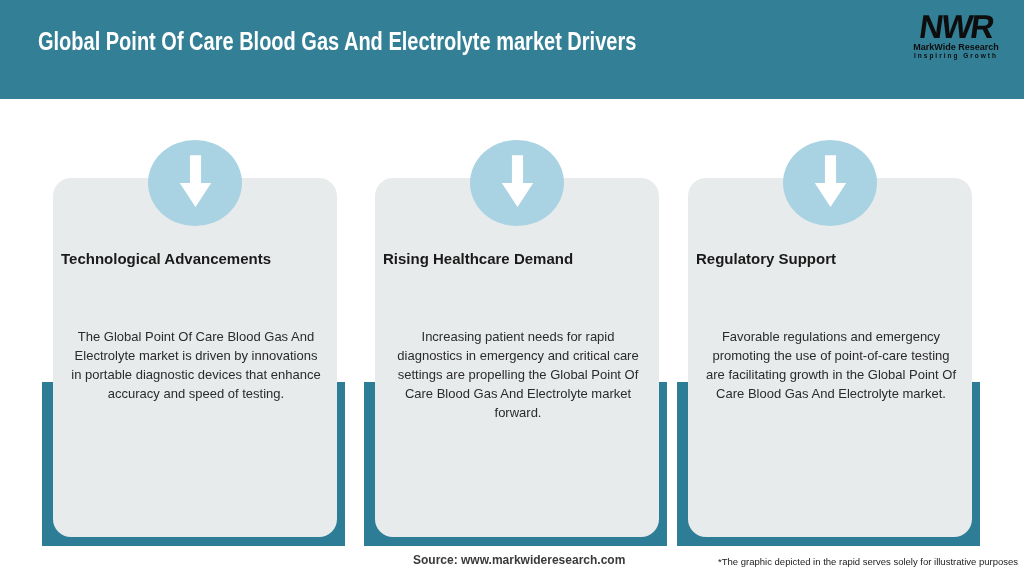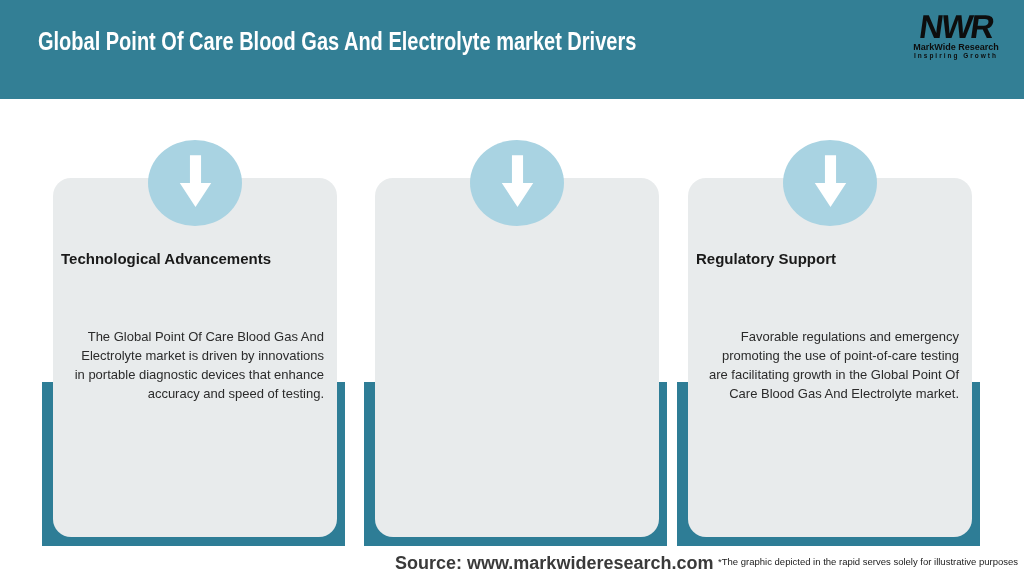--- a/index.html
+++ b/index.html
@@ -109,28 +109,28 @@
     font-weight: bold;
     color: #1a1a1a;
   }
   .card-body {
     position: absolute;
     left: 15px; right: 13px;
     top: 149px;
     font-size: 13px;
     line-height: 19px;
     color: #2b2b2b;
-    text-align: right;
+    text-align: center;
   }
 
   
   .source-text {
     position: absolute;
-    left: 395px; top: 553px;
-    font-size: 18px;
+    left: 413px; top: 553px;
+    font-size: 12px;
     font-weight: bold;
     color: #3a3a3a;
     white-space: nowrap;
   }
   .disclaimer-text {
     position: absolute;
     right: 6px; top: 556px;
     font-size: 9.5px;
     color: #1a1a1a;
     white-space: nowrap;
@@ -161,20 +161,22 @@
         <svg width="37" height="60" viewBox="0 0 40 64">
           <polygon points="14,2 26,2 26,32 37,32 20,58 3,32 14,32" fill="#ffffff"></polygon>
         </svg>
       </span>
     </div>
   </div>
 
   <div class="group group-2">
     <div class="frame"></div>
     <div class="card">
+      <div class="card-title">Rising Healthcare Demand</div>
+      <div class="card-body">Increasing patient needs for rapid diagnostics in emergency and critical care settings are propelling the Global Point Of Care Blood Gas And Electrolyte market forward.</div>
     </div>
     <div class="badge">
       <span>
         <svg width="37" height="60" viewBox="0 0 40 64">
           <polygon points="14,2 26,2 26,32 37,32 20,58 3,32 14,32" fill="#ffffff"></polygon>
         </svg>
       </span>
     </div>
   </div>
 

